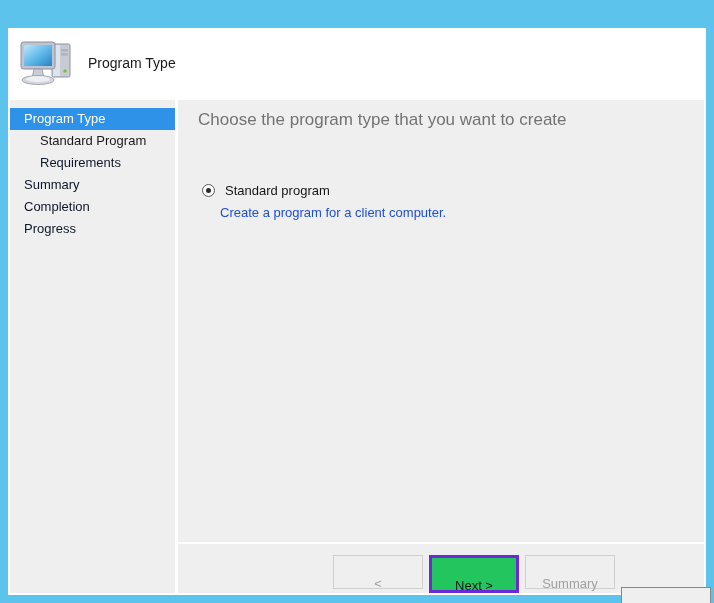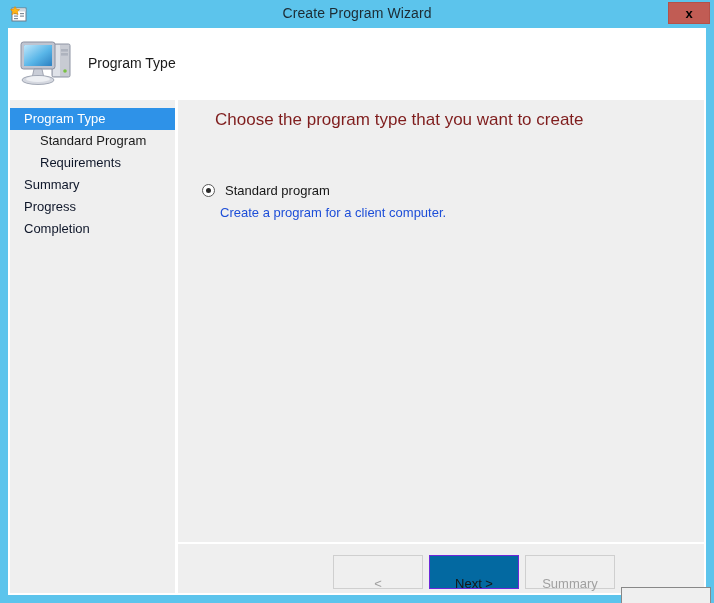--- a/index.html
+++ b/index.html
@@ -139,23 +139,22 @@
     position: absolute;
     left: 170px; top: 2px;
     width: 526px;
     height: 442px;
     background: #EFEFEF;
   }
   .content-heading {
     position: absolute;
     left: 20px; top: 10px;
     font-size: 17px;
-    color: #7f1d1d;
+    color: #737373;
     white-space: nowrap;
-    margin-left: 17px;
   }
 
   .radio-group {
     position: absolute;
     left: 24px; top: 80px;
     width: 480px;
   }
   .radio-row {
     position: relative;
     height: 20px;
@@ -222,50 +221,34 @@
   .wiz-button.disabled {
     border: 1px solid #CFCFCF;
     color: #A0A0A0;
     cursor: default;
   }
   .wiz-button.normal {
     border: 1px solid #888888;
     color: #161616;
   }
   .wiz-button.focused {
-    border: 1px solid #6d28d9;
+    border: 3px solid #6d28d9;
     color: #161616;
-    background: #0369a1;
+    background: #22c55e;
   }
   #btn-previous { left: 155px; width: 90px; }
   #btn-next     { left: 251px; width: 90px; }
   #btn-summary  { left: 347px; width: 90px; }
   #btn-cancel   { left: 443px; width: 90px; margin-top: 32px; }
 </style>
 </head>
 <body>
 
 <div class="window">
 
-  <div class="titlebar">
-    <span class="titlebar-icon">
-      <svg width="20" height="20" viewBox="0 0 20 20">
-        <rect x="4" y="4" width="14" height="13" fill="#ffffff" stroke="#6b7b8a" stroke-width="1"></rect>
-        <rect x="4.5" y="4.5" width="13" height="3" fill="#cfd8e0"></rect>
-        <rect x="6" y="9" width="4" height="1.2" fill="#7f8c99"></rect>
-        <rect x="6" y="11.5" width="4" height="1.2" fill="#7f8c99"></rect>
-        <rect x="6" y="14" width="4" height="1.2" fill="#7f8c99"></rect>
-        <rect x="12" y="9" width="4" height="1.2" fill="#7f8c99"></rect>
-        <rect x="12" y="11.5" width="4" height="1.2" fill="#7f8c99"></rect>
-        <polygon points="4,0.5 5.5,3.3 8.6,3.6 6.3,5.6 7,8.6 4,7.1 1,8.6 1.7,5.6 -0.6,3.6 2.5,3.3" fill="#FFB515" stroke="#E08A00" stroke-width="0.6" transform="translate(3,2)"></polygon>
-      </svg>
-    </span>
-    <div class="titlebar-title">Create Program Wizard</div>
-    <button class="close-button">x</button>
-  </div>
 
   <div class="wiz-header">
     <span class="wiz-header-icon">
       <svg width="64" height="58" viewBox="0 0 64 58">
 
         <rect x="36" y="10" width="18" height="33" rx="1.5" fill="#C8CBD3" stroke="#8e94a3" stroke-width="1"></rect>
         <rect x="37" y="11" width="7" height="31" fill="#DFE2E8"></rect>
         <rect x="45" y="15" width="7" height="2.6" fill="#AEB3BE"></rect>
         <rect x="45" y="19" width="7" height="2.6" fill="#AEB3BE"></rect>
         <circle cx="49" cy="37" r="1.8" fill="#79C043"></circle>
@@ -288,22 +271,22 @@
   </div>
 
   <div class="body-area">
 
     <div class="sidebar">
       <div class="nav-list">
         <div class="nav-item active">Program Type</div>
         <div class="nav-item indent strong">Standard Program</div>
         <div class="nav-item indent">Requirements</div>
         <div class="nav-item">Summary</div>
+        <div class="nav-item">Completion</div>
         <div class="nav-item">Progress</div>
-        <div class="nav-item">Completion</div>
       </div>
     </div>
 
     <div class="content">
       <div class="content-heading">Choose the program type that you want to create</div>
 
       <div class="radio-group">
 
         <div class="radio-row">
           <span class="radio-mark checked"></span>

